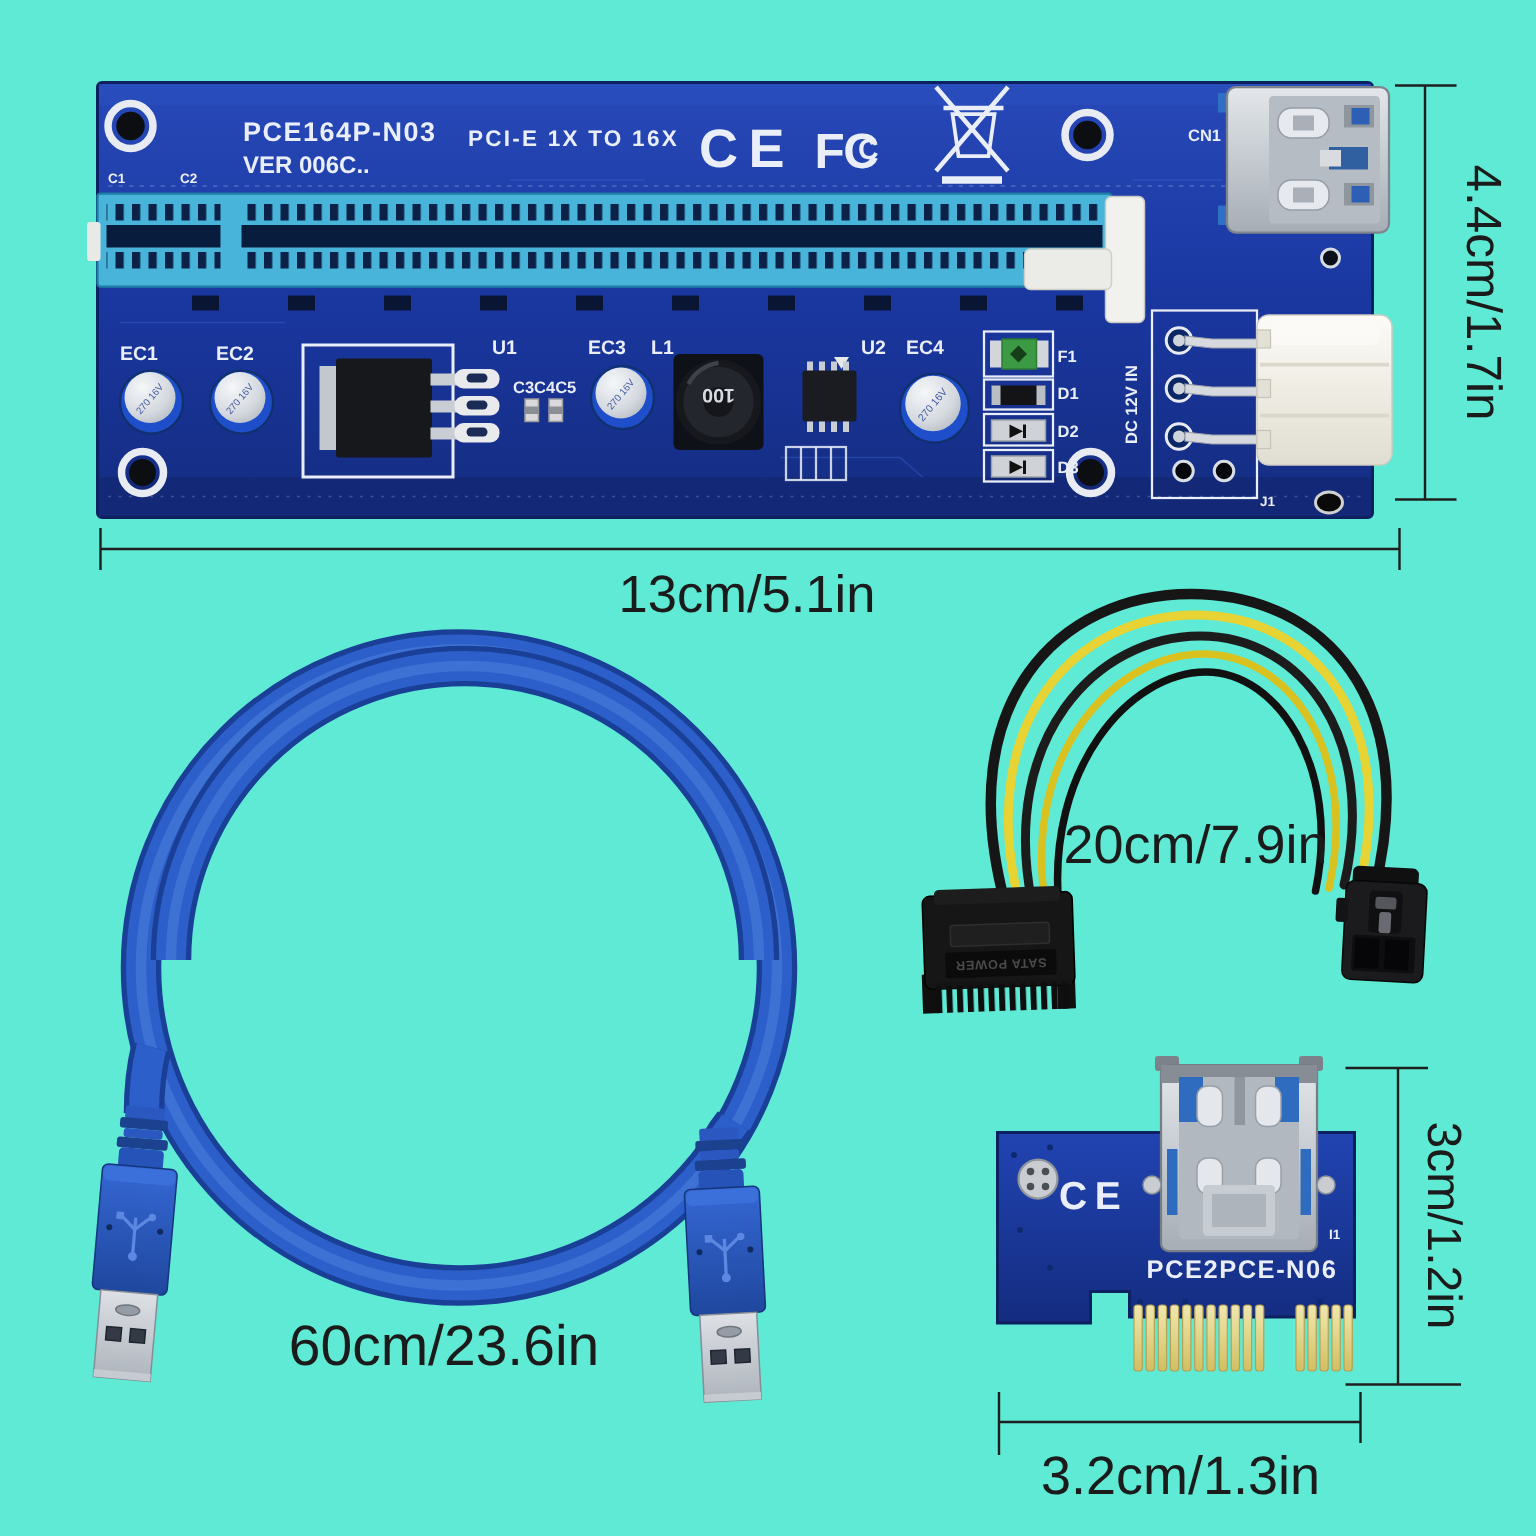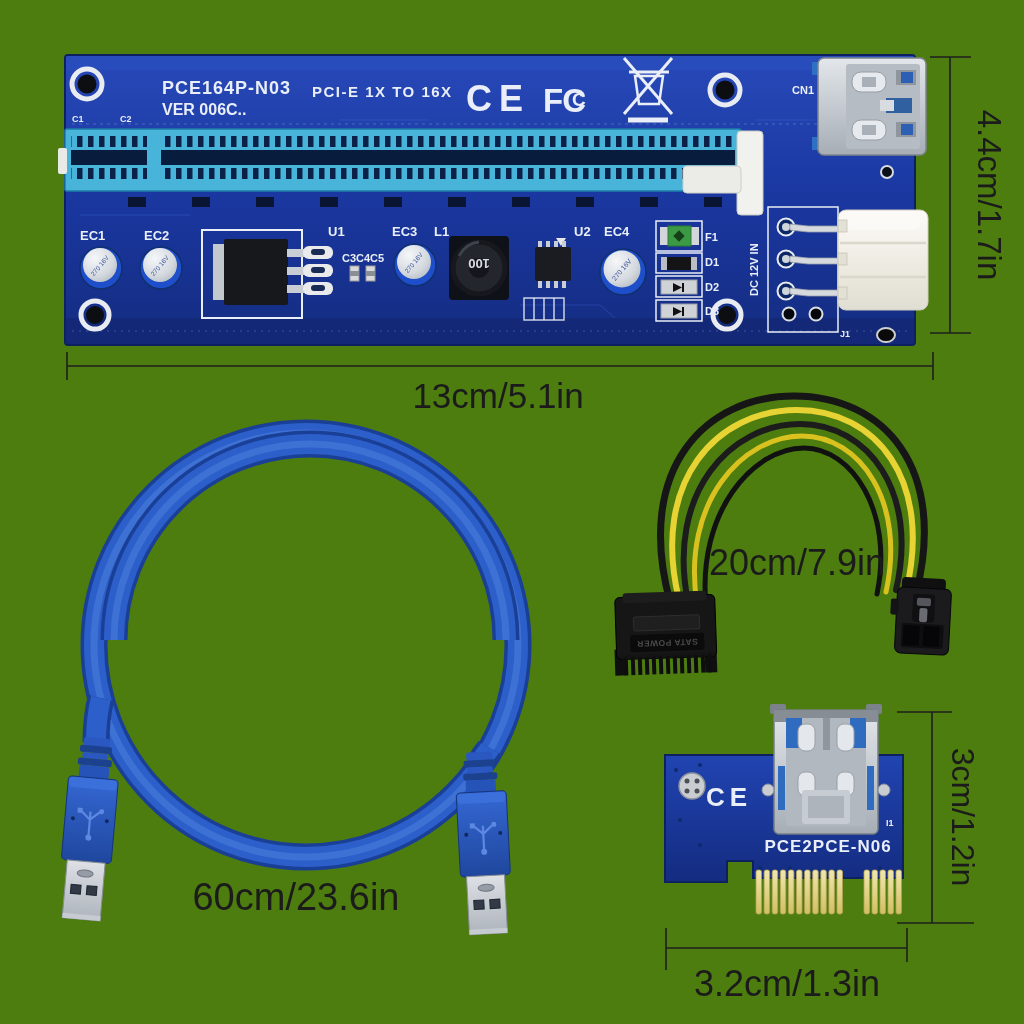--- a/index.html
+++ b/index.html
@@ -1,16 +1,16 @@
 <!DOCTYPE html>
 <html><head>
 <meta charset="utf-8">
 <style>
   html,body{margin:0;padding:0;background:#ffffff;}
-  #stage{position:relative;width:1024px;height:1024px;background:#4d7c0f;overflow:hidden;}
+  #stage{position:relative;width:1024px;height:1024px;background:#5eead4;overflow:hidden;}
   svg{position:absolute;left:0;top:0;}
   svg text{font-family:"Liberation Sans","DejaVu Sans",sans-serif;}
   .silk{fill:#e9eef8;font-weight:bold;}
   .dim{fill:#1b1b1b;font-weight:normal;}
 </style>
 </head>
 <body>
 
 <div id="stage">
 <svg width="1024" height="1024" viewBox="0 0 1024 1024">

